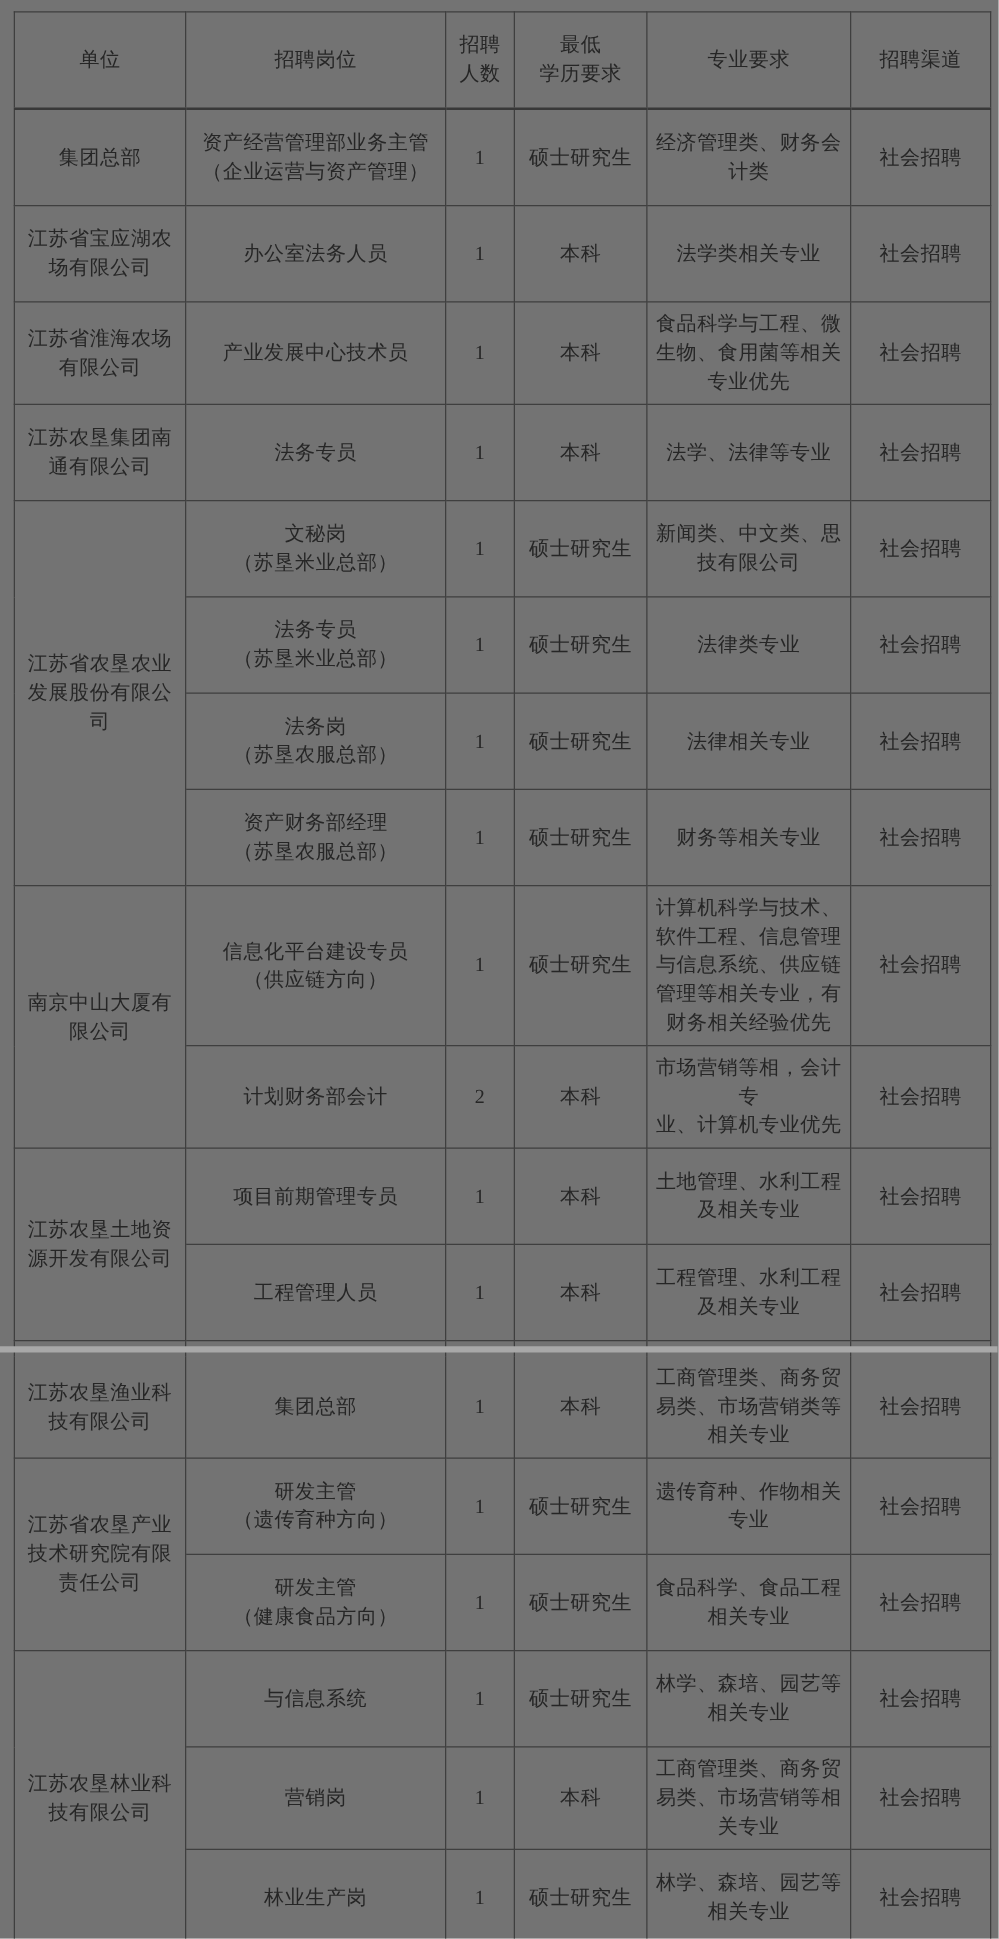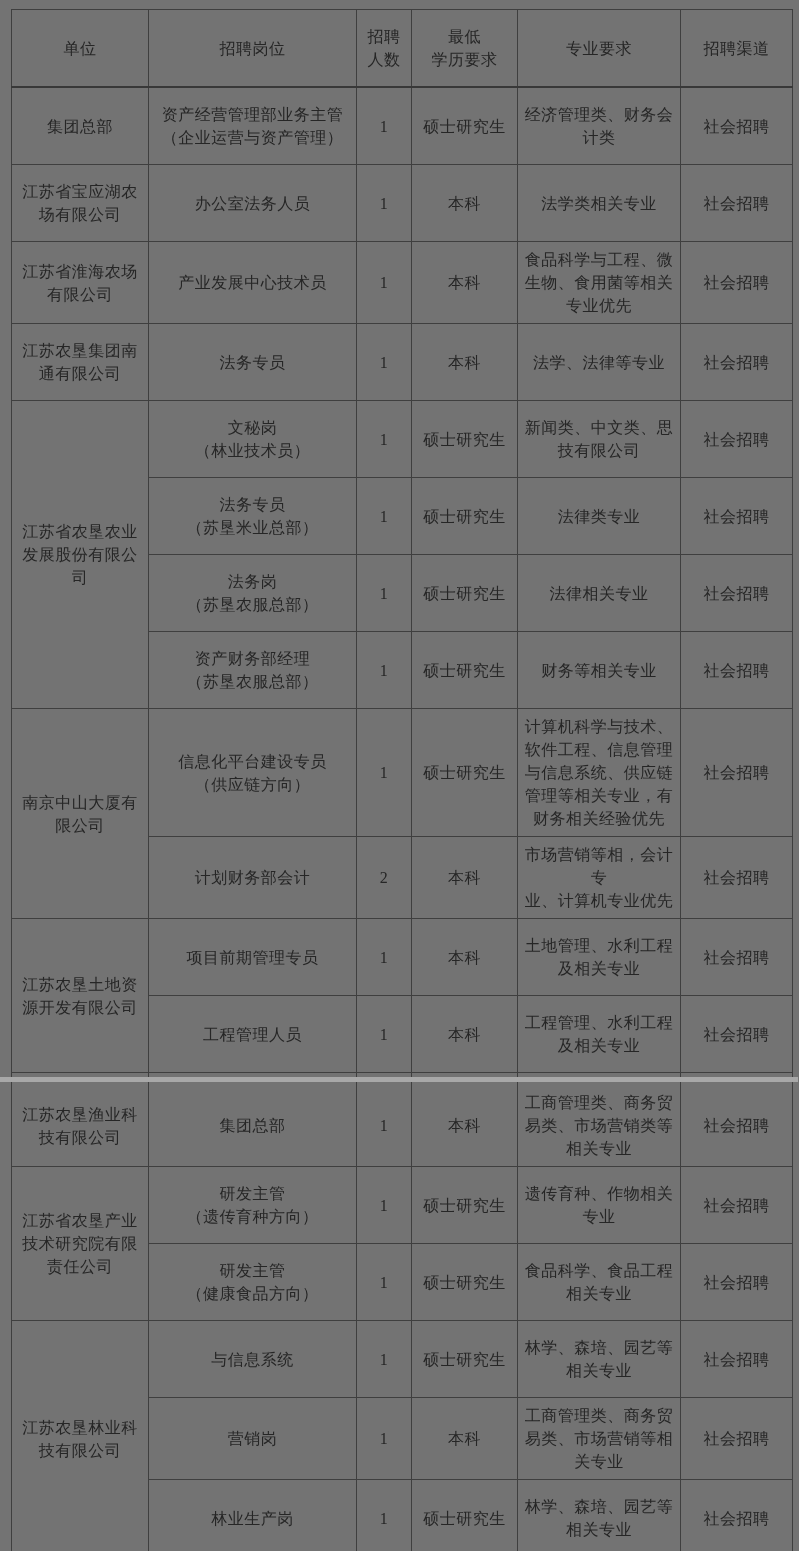--- a/index.html
+++ b/index.html
@@ -136,21 +136,21 @@
             <td class="cell-count">1</td>
             <td class="cell-education">本科</td>
             <td class="cell-major">法学、法律等专业</td>
             <td class="cell-channel">社会招聘</td>
           </tr>
           <tr>
             <td class="cell-unit" rowspan="4">江苏省农垦农业
 发展股份有限公
 司</td>
             <td class="cell-position">文秘岗
-（林业技术员）</td>
+（苏垦米业总部）</td>
             <td class="cell-count">1</td>
             <td class="cell-education">硕士研究生</td>
             <td class="cell-major">新闻类、中文类、思
 技有限公司</td>
             <td class="cell-channel">社会招聘</td>
           </tr>
           <tr>
             <td class="cell-position">法务专员
 （苏垦米业总部）</td>
             <td class="cell-count">1</td>

